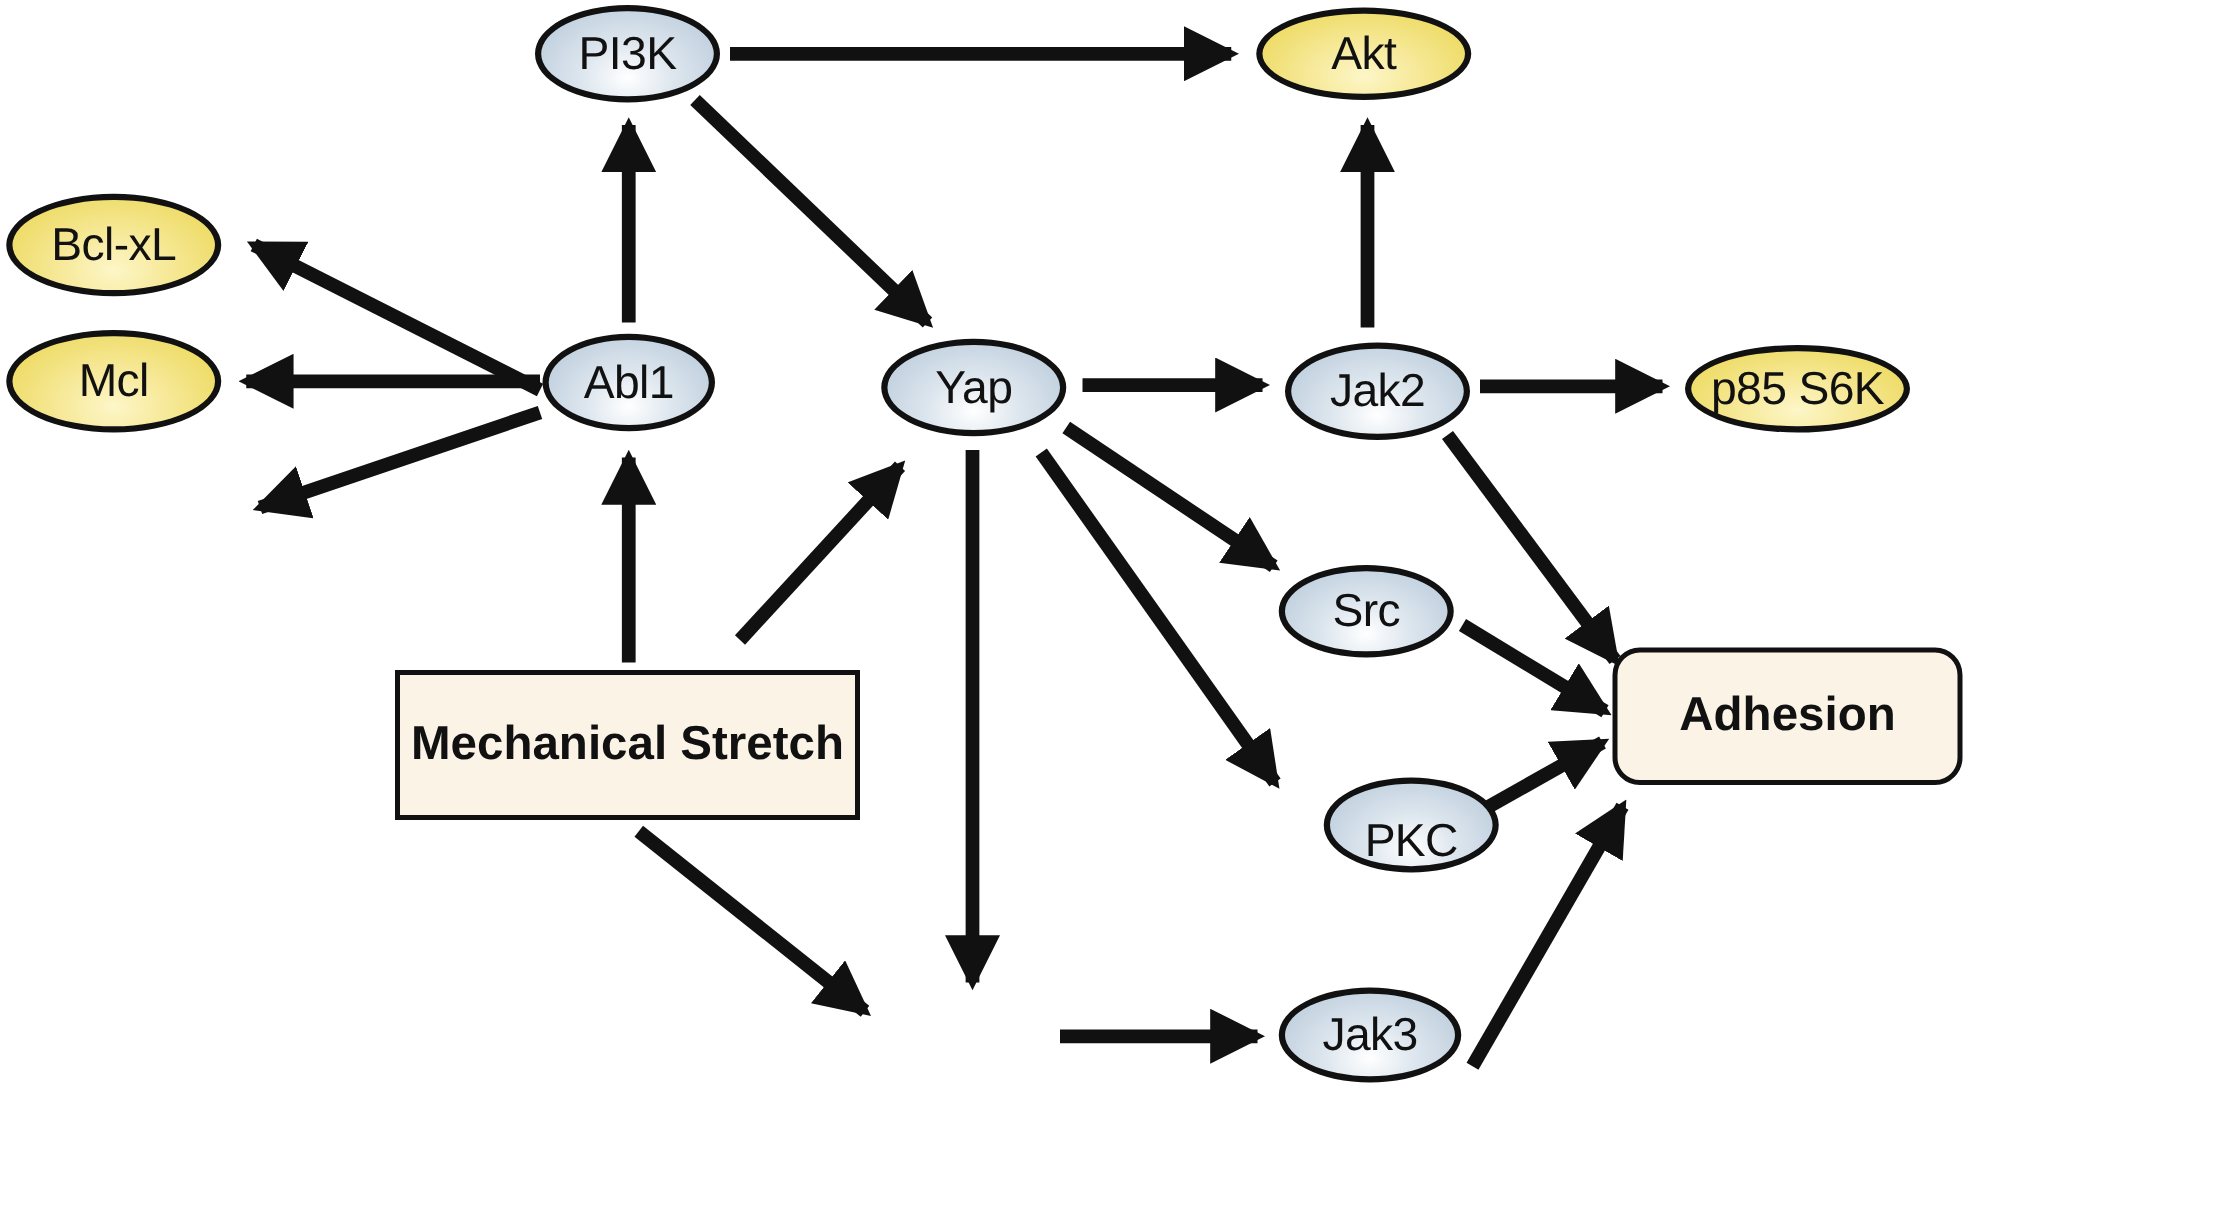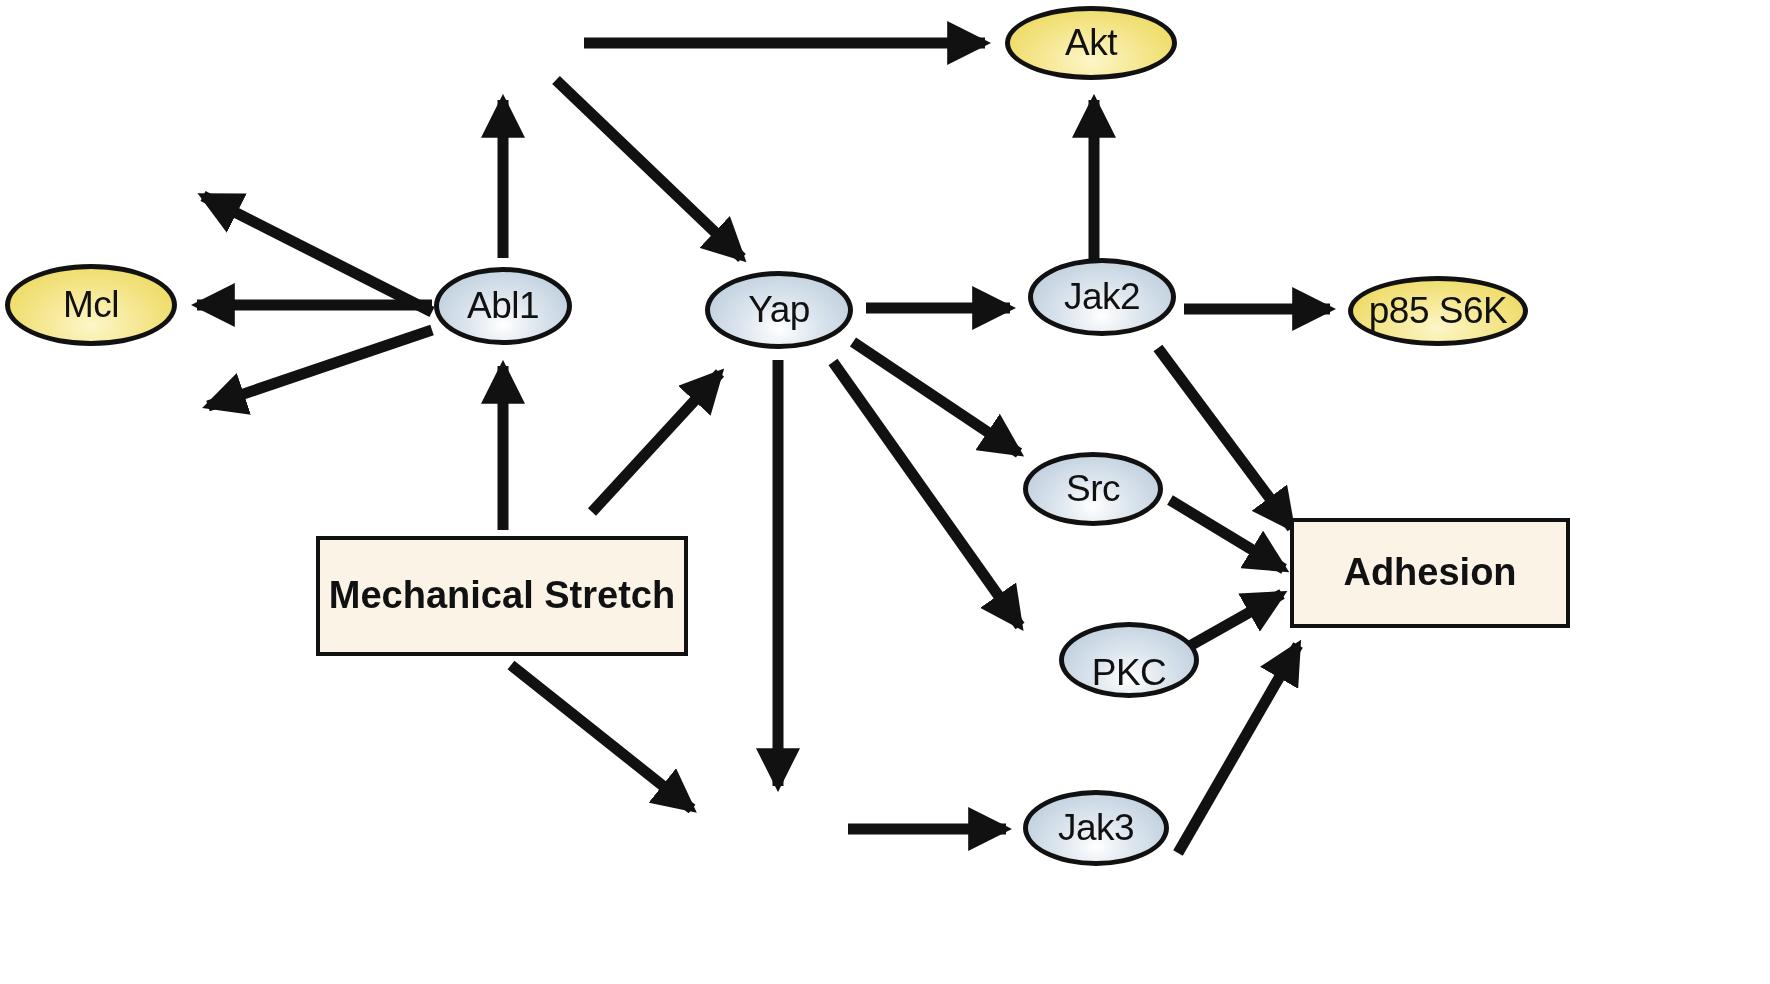--- a/index.html
+++ b/index.html
@@ -85,40 +85,46 @@
       <line x1="1094" y1="262" x2="1094" y2="100"></line>
       <line x1="1184" y1="309" x2="1330" y2="309"></line>
       <line x1="1158" y1="348" x2="1292" y2="528"></line>
       <line x1="1170" y1="500" x2="1284" y2="569"></line>
       <line x1="1172" y1="656" x2="1282" y2="594"></line>
       <line x1="848" y1="829" x2="1006" y2="829"></line>
       <line x1="1178" y1="853" x2="1298" y2="645"></line>
     </g>
   </svg>
 
+  <div class="node ellipse yellow" style="left:5px;top:155px;width:172px;height:82px;">
+    <span class="lbl">Bcl-xL</span>
+  </div>
 
   <div class="node ellipse yellow" style="left:5px;top:264px;width:172px;height:82px;">
     <span class="lbl">Mcl</span>
   </div>
 
 
+  <div class="node ellipse blue" style="left:428px;top:4px;width:148px;height:78px;">
+    <span class="lbl">PI3K</span>
+  </div>
 
   <div class="node ellipse yellow" style="left:1005px;top:6px;width:172px;height:74px;">
     <span class="lbl">Akt</span>
   </div>
 
   <div class="node ellipse blue" style="left:434px;top:267px;width:138px;height:78px;">
     <span class="lbl">Abl1</span>
   </div>
 
   <div class="node ellipse blue" style="left:705px;top:271px;width:148px;height:78px;">
     <span class="lbl">Yap</span>
   </div>
 
-  <div class="node ellipse blue" style="left:1028px;top:258px;width:148px;height:78px;">
+  <div class="node ellipse blue" style="left:1028px;top:274px;width:148px;height:78px;">
     <span class="lbl">Jak2</span>
   </div>
 
   <div class="node ellipse yellow" style="left:1348px;top:276px;width:180px;height:70px;">
     <span class="lbl">p85 S6K</span>
   </div>
 
   <div class="node ellipse blue" style="left:1023px;top:452px;width:140px;height:74px;">
     <span class="lbl">Src</span>
   </div>
@@ -129,17 +135,17 @@
 
 
   <div class="node ellipse blue" style="left:1023px;top:790px;width:146px;height:76px;">
     <span class="lbl">Jak3</span>
   </div>
 
   <div class="node box" style="left:316px;top:536px;width:372px;height:120px;align-items:center;">
     <span class="lbl">Mechanical Stretch</span>
   </div>
 
-  <div class="node box" style="left:1290px;top:518px;width:280px;height:110px;">
+  <div class="node box" style="left:1290px;top:518px;width:280px;height:110px;border-radius:22px;">
     <span class="lbl">Adhesion</span>
   </div>
 
 </div>
 
 </body></html>

